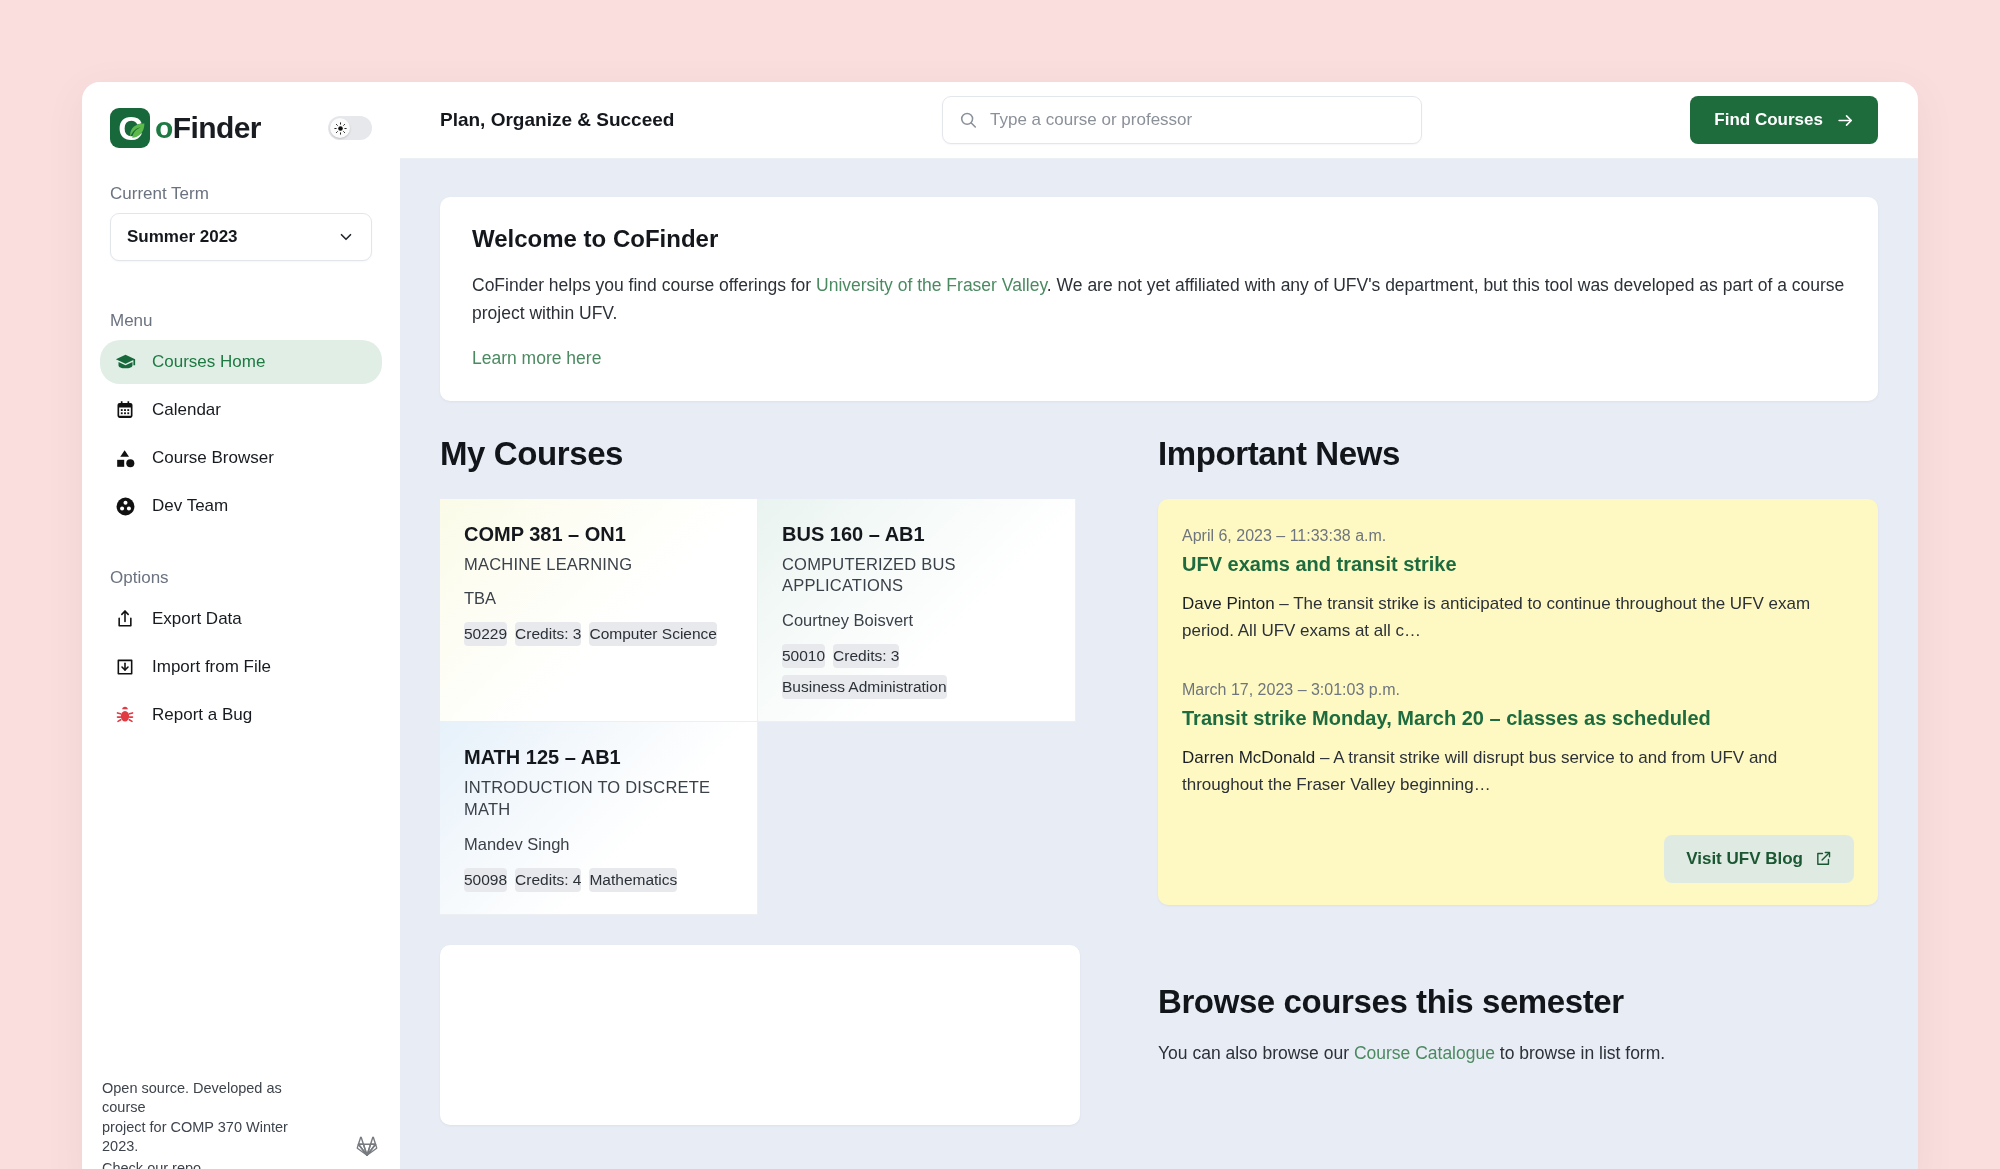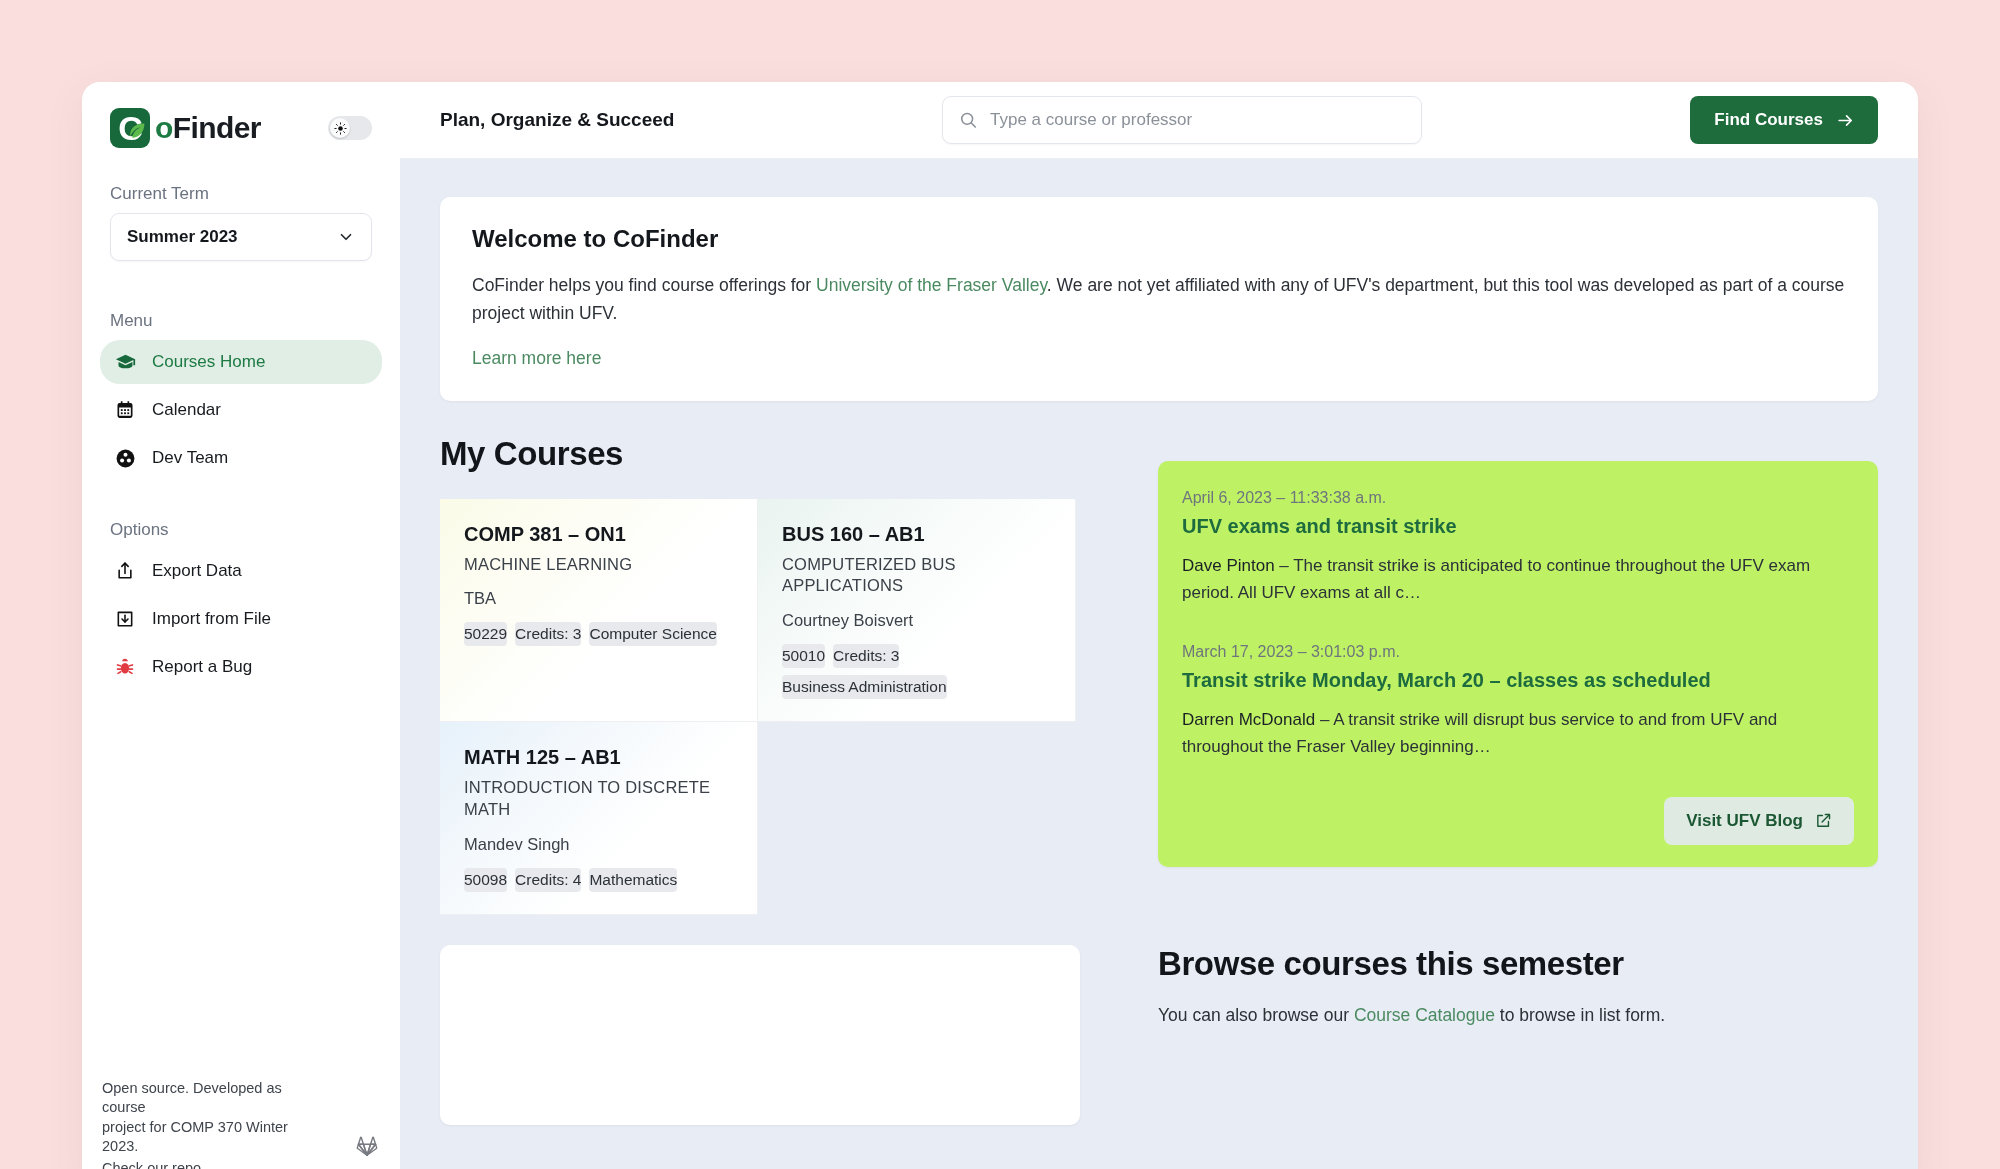--- a/index.html
+++ b/index.html
@@ -184,21 +184,21 @@
   .course-name { font-size: 16.5px; font-weight: 500; color: #3b4149; letter-spacing: 0.2px; line-height: 1.32; margin-bottom: 14px; }
   .course-prof { font-size: 16.5px; color: #3b4149; margin-bottom: 14px; }
   .tags { display: flex; flex-wrap: wrap; gap: 7px 8px; }
   .tag {
     background: #e7e9ed; color: #2c3138;
     font-size: 15.5px; padding: 3px 0; border-radius: 4px;
     white-space: nowrap;
   }
 
   .news-card {
-    background: #bef264; border-radius: 10px;
+    background: #fef9c3; border-radius: 10px;
     margin-top: 26px; padding: 28px 24px 22px 24px;
     box-shadow: 0 1px 3px rgba(16,24,40,0.05);
   }
   .news-item { margin-bottom: 36px; }
   .news-item:last-of-type { margin-bottom: 0; }
   .news-date { font-size: 16px; color: #6e757d; margin-bottom: 8px; }
   .news-title { font-size: 20px; font-weight: 700; color: #1d6b3e; cursor: pointer; margin-bottom: 14px; }
   .news-body { font-size: 17px; line-height: 1.62; color: #2c3138; }
   .news-body .author { font-weight: 500; color: #1b2026; }
   .blog-btn-row { display: flex; justify-content: flex-end; margin-top: 28px; }
@@ -292,20 +292,30 @@
               <rect x="10.9" y="11" width="2.2" height="2.2"></rect>
               <rect x="14.8" y="11" width="2.2" height="2.2"></rect>
               <rect x="7" y="14.8" width="2.2" height="2.2"></rect>
               <rect x="10.9" y="14.8" width="2.2" height="2.2"></rect>
               <rect x="14.8" y="14.8" width="2.2" height="2.2"></rect>
             </svg>
         </span>
         <span>Calendar</span>
       </div>
 
+      <div class="nav-item">
+        <span class="ico">
+          <svg width="21" height="21" viewBox="0 0 24 24" fill="#111">
+              <path d="M11 2.5 16 10H6l5-7.5z"></path>
+              <rect x="2.5" y="13.5" width="8" height="8"></rect>
+              <circle cx="17.5" cy="17.5" r="4.6"></circle>
+            </svg>
+        </span>
+        <span>Course Browser</span>
+      </div>
 
       <div class="nav-item">
         <span class="ico">
           <svg width="21" height="21" viewBox="0 0 24 24" fill="#111">
               <circle cx="12" cy="12" r="10.2"></circle>
               <circle cx="12" cy="7.6" r="2.3" fill="#fff"></circle>
               <circle cx="8.1" cy="14.4" r="2.3" fill="#fff"></circle>
               <circle cx="15.9" cy="14.4" r="2.3" fill="#fff"></circle>
             </svg>
         </span>
@@ -445,20 +455,21 @@
               </div>
             </div>
           </div>
 
 
 
           <div class="sched-card"></div>
         </div>
 
         <div class="col-right">
+          <h2 class="section-h">Important News</h2>
 
           <div class="news-card">
 
             <div class="news-item">
               <div class="news-date">April 6, 2023 – 11:33:38 a.m.</div>
               <div class="news-title">UFV exams and transit strike</div>
               <div class="news-body"><span class="author">Dave Pinton</span><span> – The transit strike is anticipated to continue throughout the UFV exam period. All UFV exams at all c…</span></div>
             </div>
 
             <div class="news-item">

